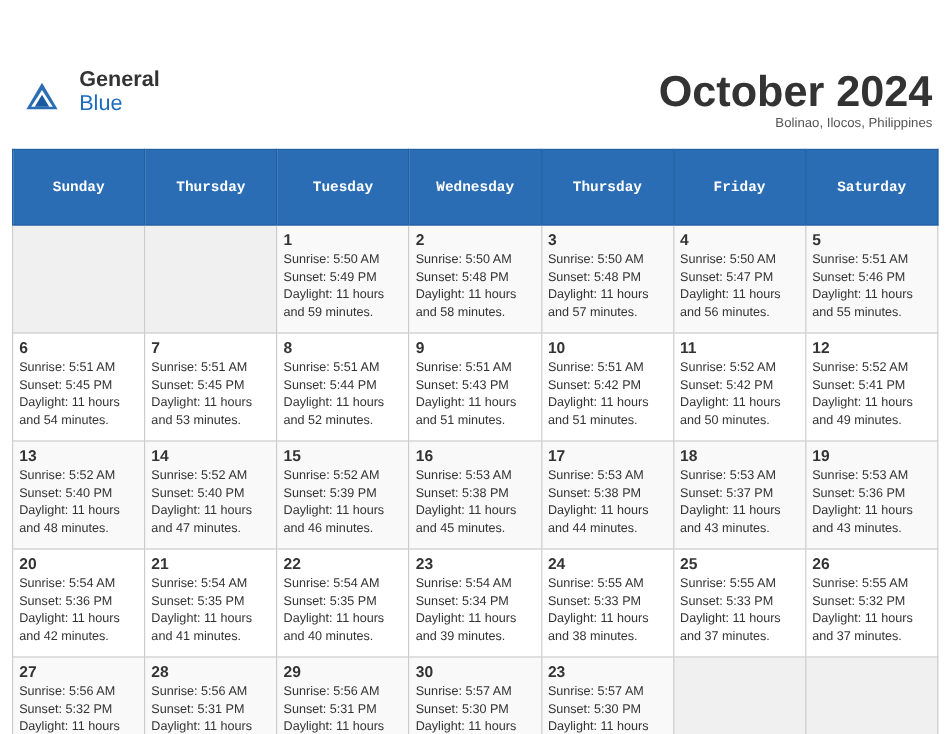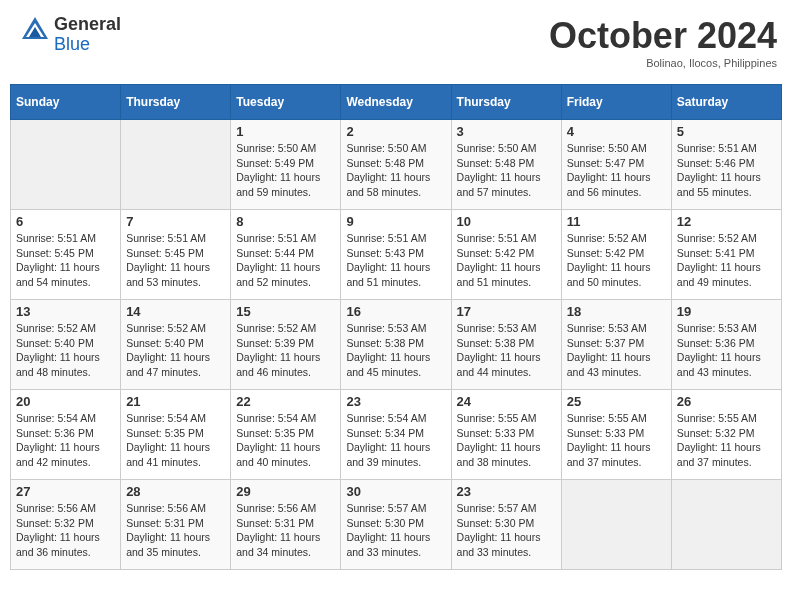--- a/index.html
+++ b/index.html
@@ -12,22 +12,23 @@
     }
     .header {
       display: flex;
       align-items: flex-start;
       justify-content: space-between;
       margin-bottom: 10px;
       padding: 5px 5px 5px 10px;
     }
     .logo {
       display: flex;
-      align-items: flex-start;
-      gap: 4px;
+      align-items: flex-end;
+      gap: 16px;
+      margin-top: 42px;
     }
     .logo-text {
       display: flex;
       flex-direction: column;
       line-height: 1.1;
     }
     .logo-general {
       font-size: 18px;
       font-weight: bold;
       color: #333;
@@ -41,37 +42,39 @@
       width: 30px;
       height: 30px;
     }
     .title-block {
       text-align: right;
     }
     .title-month {
       font-size: 36px;
       font-weight: bold;
       color: #333;
+      margin-top: 40px;
     }
     .title-location {
       font-size: 11px;
       color: #555;
     }
     table {
       width: 100%;
       border-collapse: collapse;
       font-size: 11px;
     }
     thead tr th {
       background-color: #2a6db5;
       color: #fff;
-      text-align: left;
-      padding: 10px 5px;
+      text-align: center;
+      padding: 24px 5px;
       font-size: 12px;
       border: 1px solid #2060a0;
+      font-family: Liberation Mono, monospace;
     }
     tbody tr td {
       border: 1px solid #ccc;
       vertical-align: top;
       padding: 4px 5px;
       width: 14.28%;
       min-height: 80px;
       height: 90px;
       background: #fff;
     }

